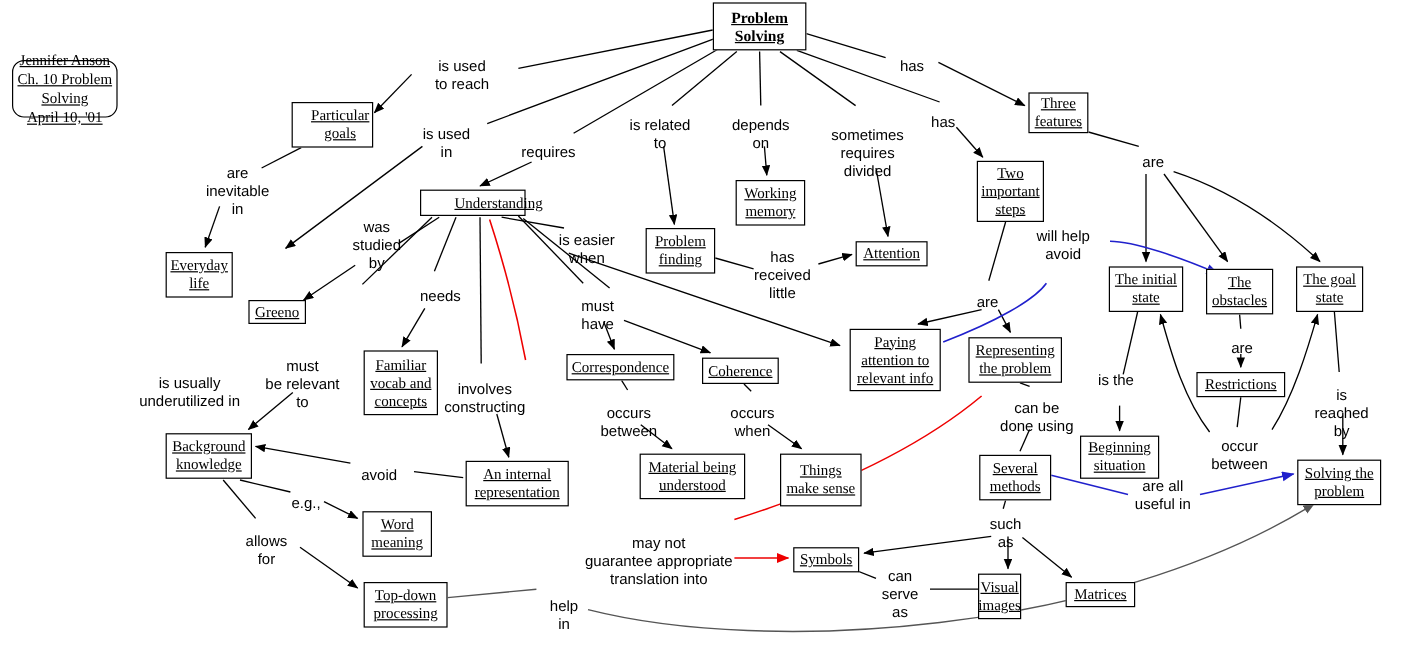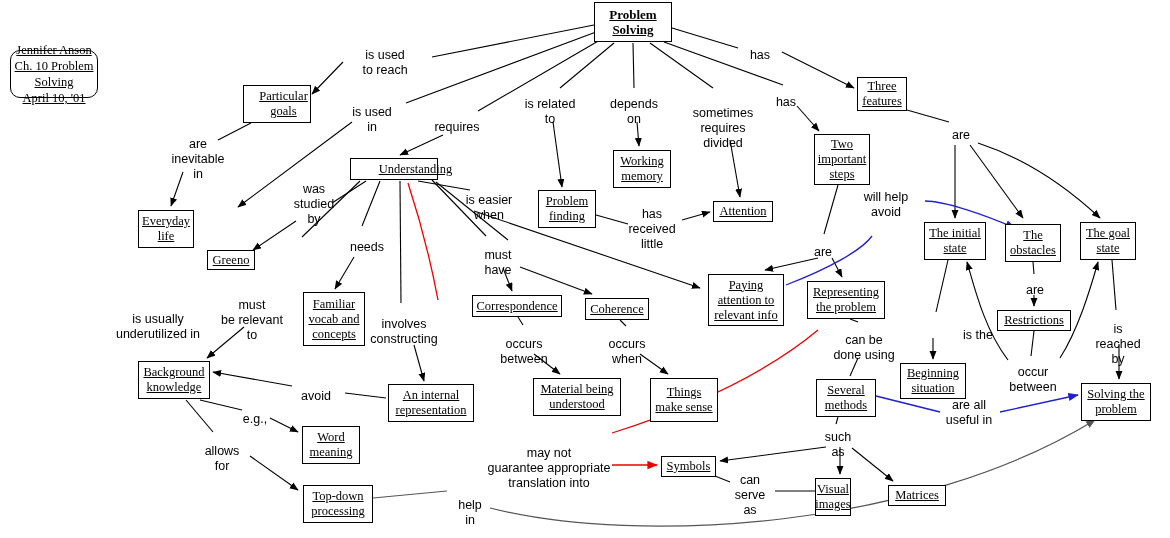--- a/index.html
+++ b/index.html
@@ -309,21 +309,21 @@
 be relevant
 to</div>
       <div class="linklabel" style="left: 404px; top: 317px;">involves
 constructing</div>
       <div class="linklabel" style="left: 524px; top: 337px;">occurs
 between</div>
       <div class="linklabel" style="left: 627px; top: 337px;">occurs
 when</div>
       <div class="linklabel" style="left: 864px; top: 333px;">can be
 done using</div>
-      <div class="linklabel" style="left: 930px; top: 328px; margin-left: 48px;">is the</div>
+      <div class="linklabel" style="left: 930px; top: 310px;">is the</div>
       <div class="linklabel" style="left: 1035px; top: 283px;">are</div>
       <div class="linklabel" style="left: 1118px; top: 322px;">is reached
 by</div>
       <div class="linklabel" style="left: 1033px; top: 365px;">occur
 between</div>
       <div class="linklabel" style="left: 316px; top: 389px;">avoid</div>
       <div class="linklabel" style="left: 255px; top: 412px;">e.g.,</div>
       <div class="linklabel" style="left: 222px; top: 444px;">allows
 for</div>
       <div class="linklabel" style="left: 838px; top: 430px;">such

